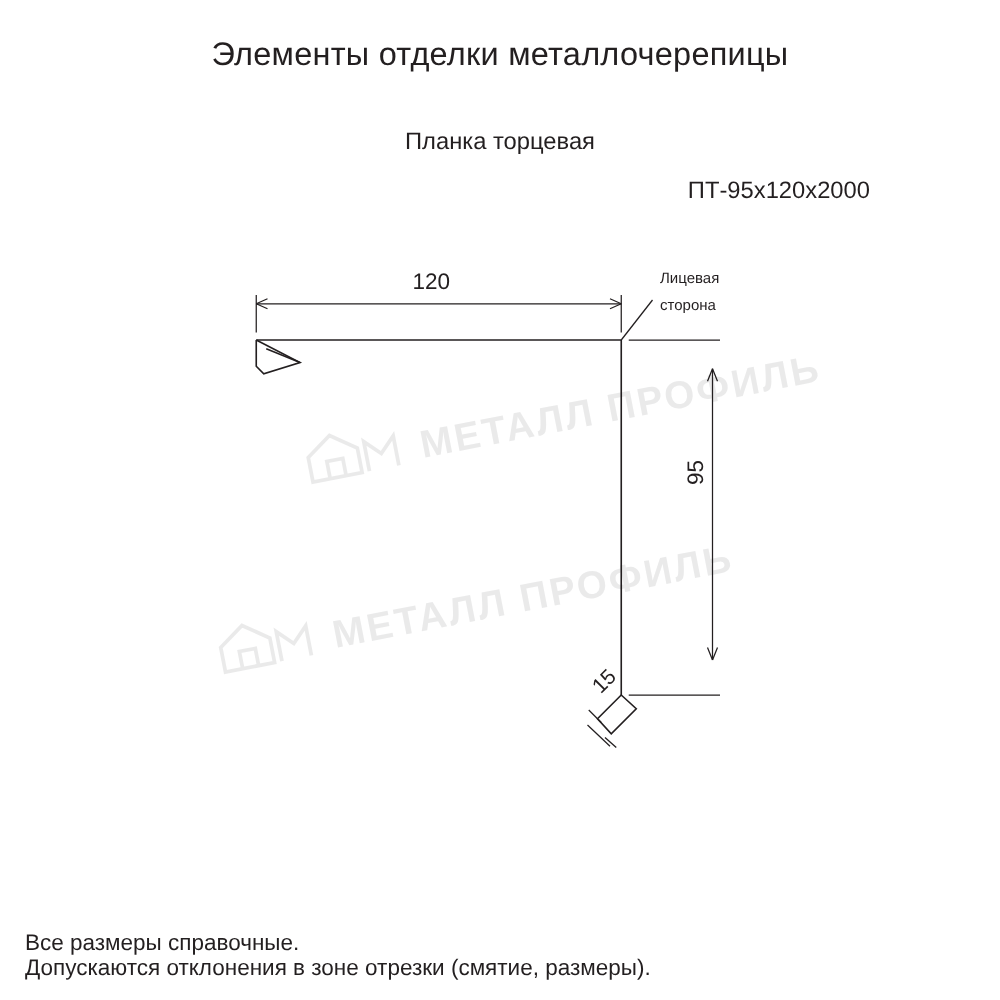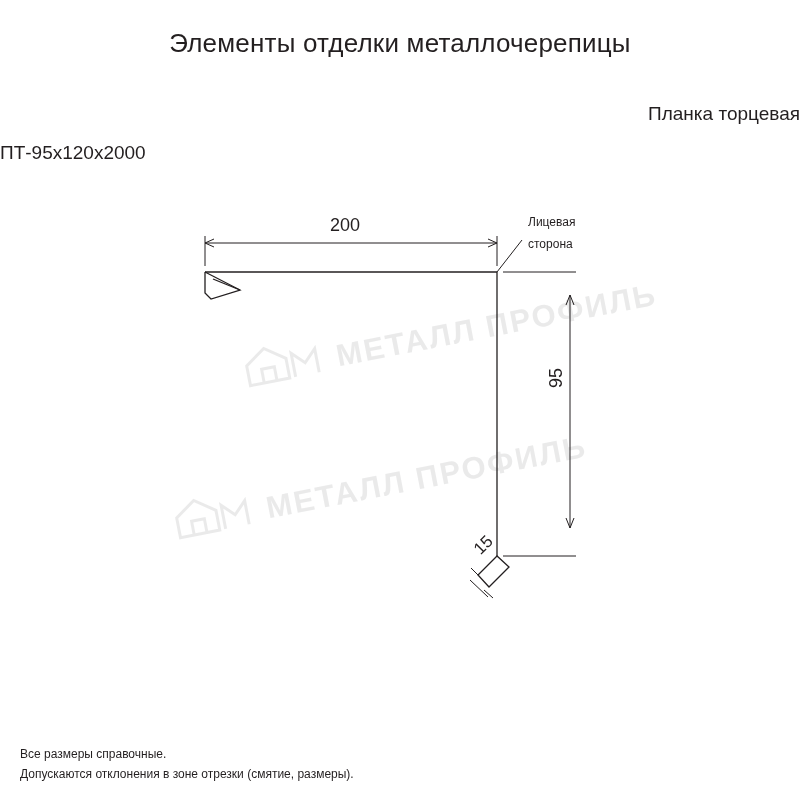--- a/index.html
+++ b/index.html
@@ -27,30 +27,30 @@
     text-align: center;
     font-size: 26px;
     letter-spacing: 0.2px;
     color: #231f20;
   }
   .subtitle {
     position: absolute;
     top: 103px;
     left: 0;
     width: 800px;
-    text-align: right;
+    text-align: center;
     font-size: 19px;
     color: #231f20;
   }
   .code {
     position: absolute;
     top: 142px;
     left: 0;
     width: 696px;
-    text-align: left;
+    text-align: right;
     font-size: 19px;
     color: #231f20;
   }
   .drawing {
     position: absolute;
     top: 0;
     left: 0;
     width: 800px;
     height: 800px;
   }
@@ -59,21 +59,21 @@
     opacity: 0.14;
     pointer-events: none;
     user-select: none;
   }
   .wm1 { top: 300px; left: 238px; transform: rotate(-11deg); }
   .wm2 { top: 452px; left: 168px; transform: rotate(-11deg); }
   .footer {
     position: absolute;
     left: 20px;
     bottom: 16px;
-    font-size: 12px;
+    font-size: 18px;
     line-height: 20px;
     color: #231f20;
   }
   .footer div { white-space: nowrap; }
   .lbl {
     position: absolute;
     font-size: 18px;
     color: #231f20;
     white-space: nowrap;
   }
@@ -152,21 +152,21 @@
       <path d="M471 568 L481 578"></path>
       <path d="M484 590 L493 598"></path>
       <path d="M470 580 L488 597"></path>
     </g>
 
     <g stroke="#231f20" fill="none" stroke-width="1">
       <path d="M497 272 L522 240"></path>
     </g>
   </svg>
 
-  <div class="lbl lbl-120">200</div>
+  <div class="lbl lbl-120">120</div>
   <div class="lbl lbl-95">95</div>
   <div class="lbl lbl-15">15</div>
   <div class="lbl lbl-face">Лицевая
 сторона</div>
 
   <div class="footer">
     <div>Все размеры справочные.</div>
     <div>Допускаются отклонения в зоне отрезки (смятие, размеры).</div>
   </div>
 

